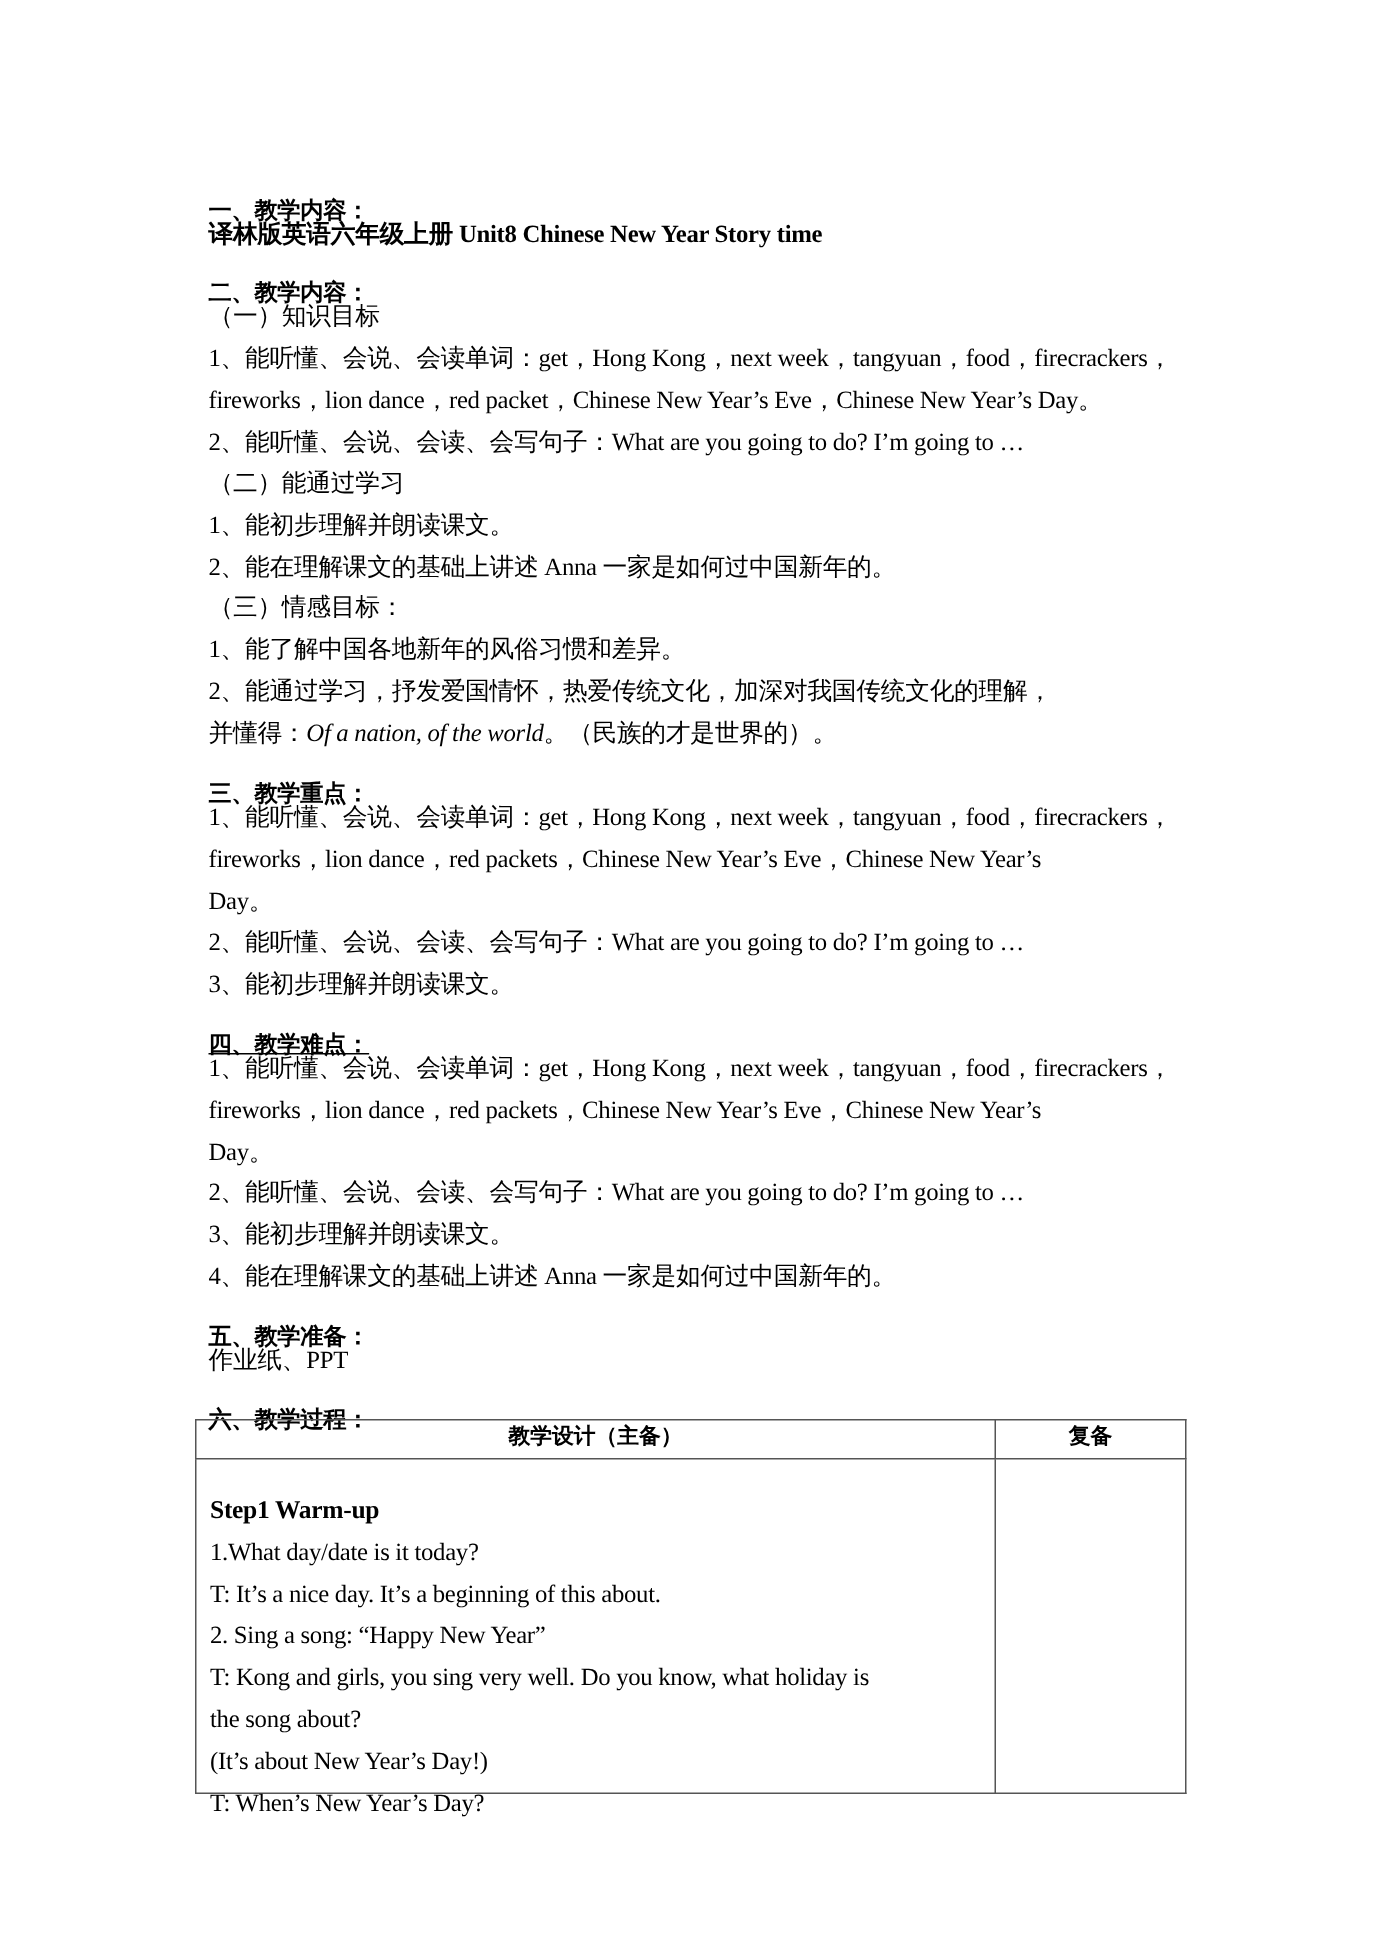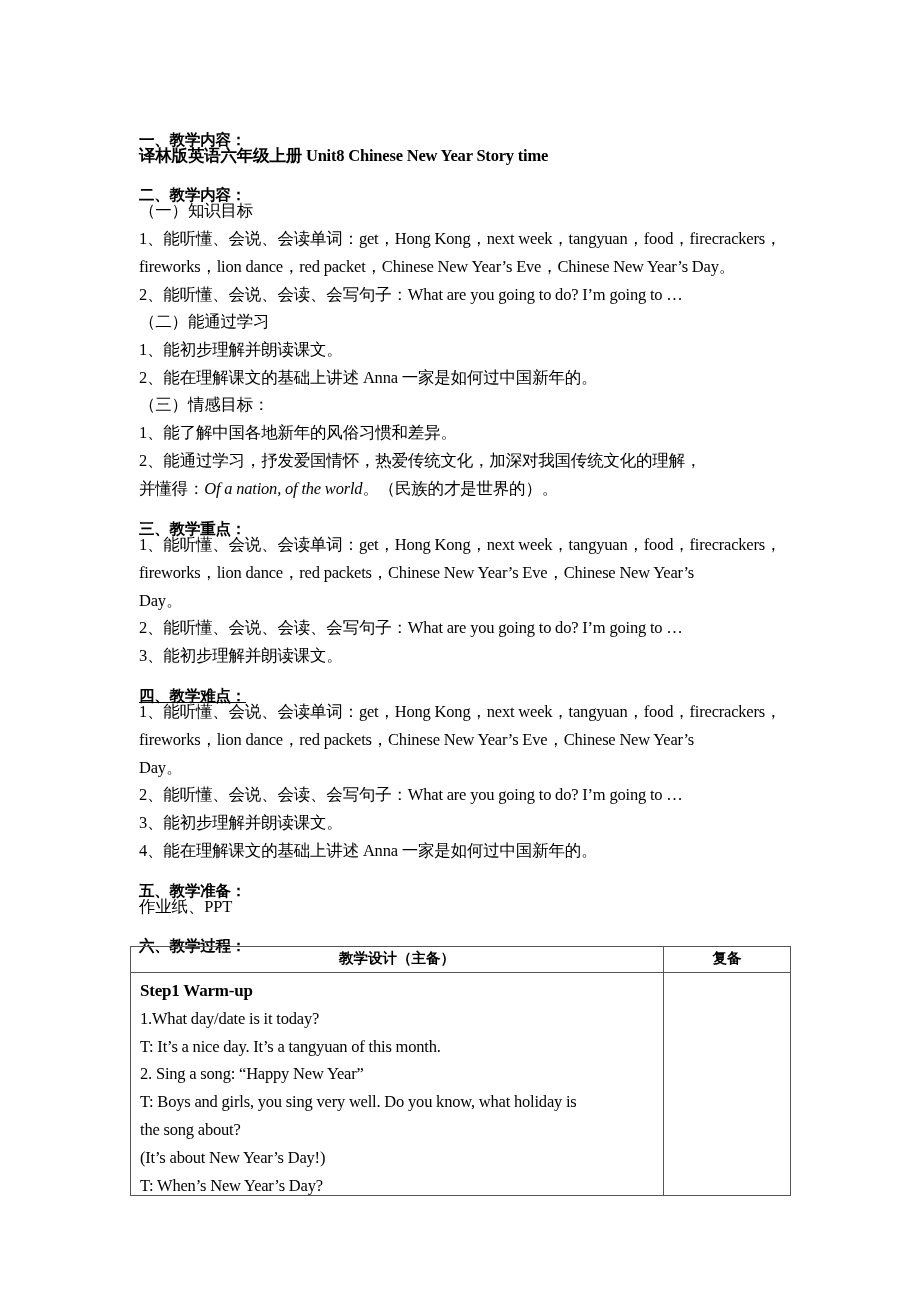--- a/index.html
+++ b/index.html
@@ -82,20 +82,21 @@
     }
     .cell-line {
       font-size: 16.5px;
       line-height: 27.8px;
       white-space: nowrap;
       letter-spacing: -0.2px;
     }
     .cell-line.step {
       font-weight: bold;
       font-size: 17px;
+      margin-top: 16px;
     }
   </style>
 </head>
 <body>
 
 <div class="page">
 
 
   <div class="line bold" style="top:117px;">一、教学内容：</div>
   <div class="line" style="top:145px;font-weight:bold;">译林版英语六年级上册 Unit8 Chinese New Year Story time</div>
@@ -145,23 +146,23 @@
     <tbody>
         <tr>
       <th>教学设计（主备）</th>
       <th>复备</th>
     </tr>
     <tr>
       <td>
         <div class="cell-body">
           <div class="cell-line step">Step1 Warm-up</div>
           <div class="cell-line">1.What day/date is it today?</div>
-          <div class="cell-line">T: It’s a nice day. It’s a tangyuan of this month.</div>
+          <div class="cell-line">T: It’s a nice day. It’s a beginning of this about.</div>
           <div class="cell-line">2. Sing a song: “Happy New Year”</div>
-          <div class="cell-line">T: Boys and girls, you sing very well. Do you know, what holiday is</div>
+          <div class="cell-line">T: Kong and girls, you sing very well. Do you know, what holiday is</div>
           <div class="cell-line">the song about?</div>
           <div class="cell-line">(It’s about New Year’s Day!)</div>
           <div class="cell-line">T: When’s New Year’s Day?</div>
         </div>
       </td>
       <td></td>
     </tr>
   </tbody>
     </table>
 

